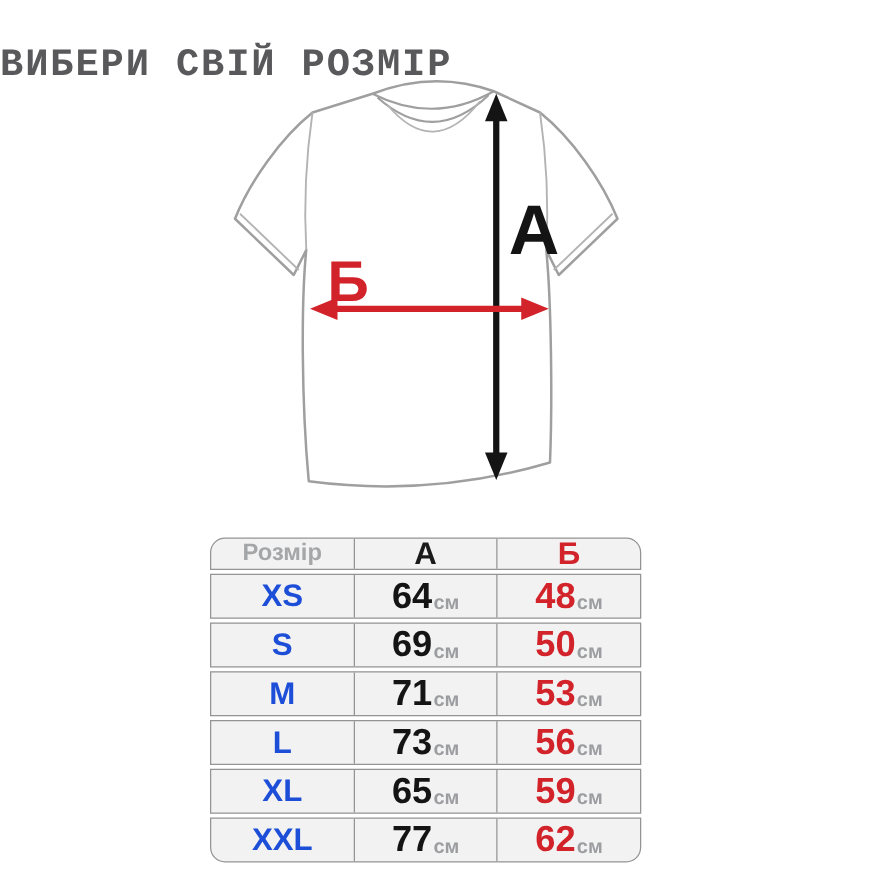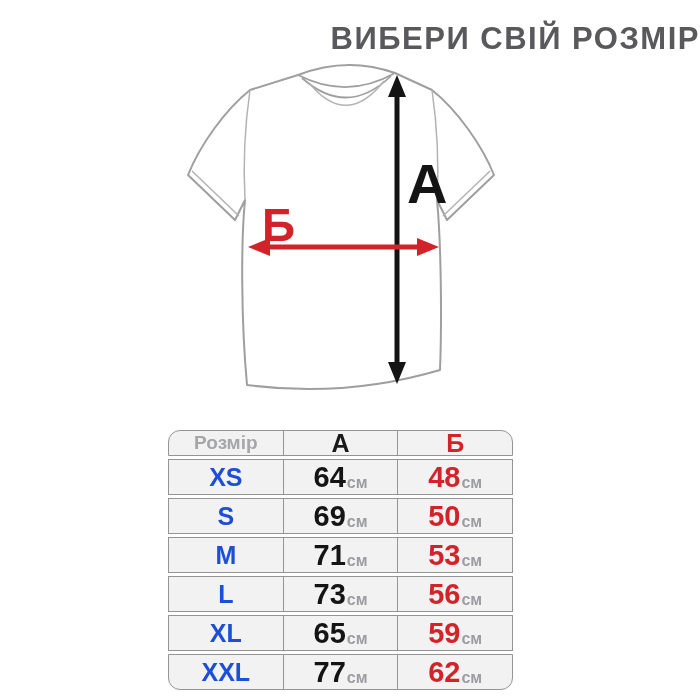--- a/index.html
+++ b/index.html
@@ -7,26 +7,27 @@
     background: #ffffff;
     width: 700px; height: 700px;
     font-family: "Liberation Sans", sans-serif;
     position: relative;
     overflow: hidden;
   }
   .stage { position: absolute; inset: 0; width: 700px; height: 700px; }
 
   .page-title {
     position: absolute;
-    top: 21px; left: 0; width: 700px;
-    text-align: right;
+    top: 35px; left: 0; width: 700px;
+    text-align: left;
     font-size: 31px;
     font-weight: bold;
     letter-spacing: 1.5px;
     color: #59595b;
+    font-family: Liberation Mono, monospace;
   }
 
   .diagram-wrap {
     position: absolute;
     left: 170px; top: 60px;
     width: 360px; height: 360px;
   }
 
   
   .size-table {

